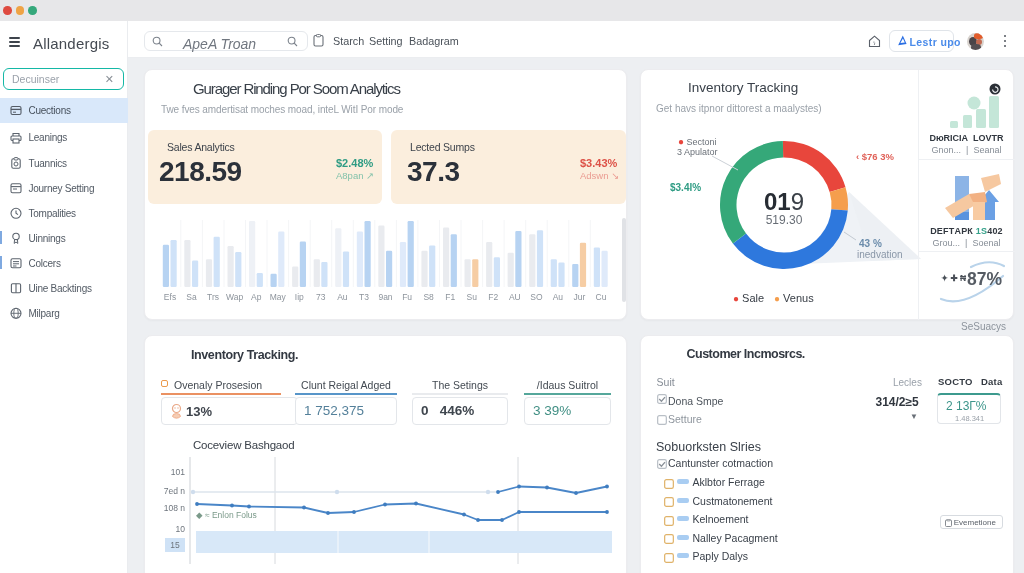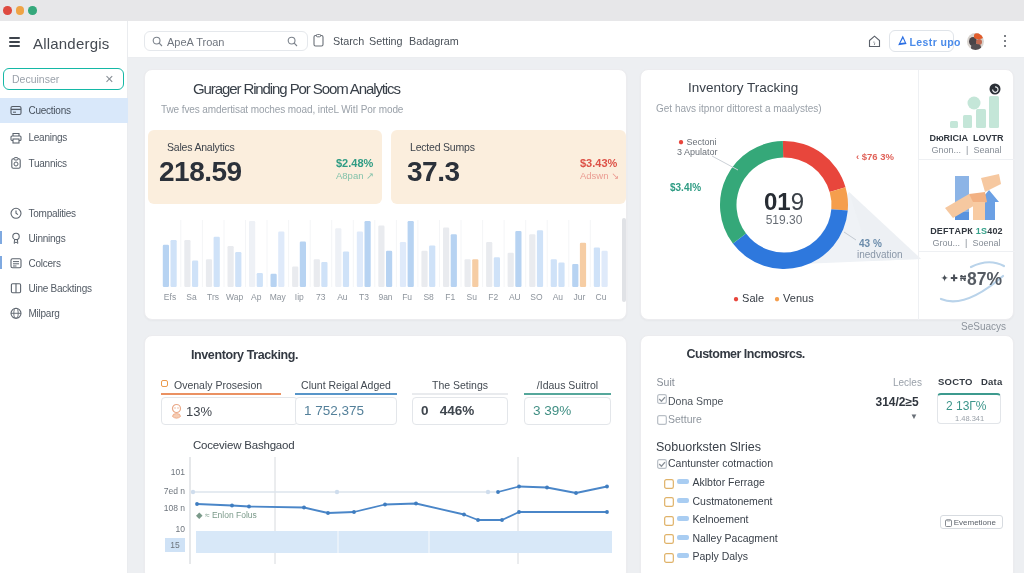--- a/index.html
+++ b/index.html
@@ -80,20 +80,30 @@
 <div class="nav-item" style="top:129.8px;">
       <span class="ic">
         <svg width="12" height="13" viewBox="0 0 12 13">
           <rect x="1.8" y="1.8" width="8.4" height="9.5" rx="1.5" fill="none" stroke="#5c646e" stroke-width="1.1"></rect>
           <rect x="4" y="0.6" width="4" height="2.4" rx="1" fill="#fff" stroke="#5c646e" stroke-width="1"></rect>
           <circle cx="6" cy="7" r="2" fill="none" stroke="#5c646e" stroke-width="1"></circle>
         </svg>
       </span>
       <span class="tx" style="color:#525a64">Tuannics</span>
     </div>
+<div class="nav-item" style="top:155px;">
+      <span class="ic">
+        <svg width="12" height="13" viewBox="0 0 12 13">
+          <rect x="1" y="1.8" width="10" height="9" rx="1.5" fill="none" stroke="#5c646e" stroke-width="1.1"></rect>
+          <line x1="1" y1="4.6" x2="11" y2="4.6" stroke="#5c646e" stroke-width="1.1"></line>
+          <line x1="3" y1="7" x2="7" y2="7" stroke="#5c646e" stroke-width="1"></line>
+        </svg>
+      </span>
+      <span class="tx" style="color:#525a64">Journey Setting</span>
+    </div>
 <div class="nav-item" style="top:180px;">
       <span class="ic">
         <svg width="12" height="13" viewBox="0 0 12 13">
           <circle cx="6" cy="6.3" r="5" fill="none" stroke="#5c646e" stroke-width="1.1"></circle>
           <path d="M6 3.6 V6.3 L8 7.6" fill="none" stroke="#5c646e" stroke-width="1.1"></path>
         </svg>
       </span>
       <span class="tx" style="color:#525a64">Tompalities</span>
     </div>
 <div class="nav-bar" style="top:210px;"></div>
@@ -138,21 +148,21 @@
       <span class="tx" style="color:#525a64">Milparg</span>
     </div>
 </div>
 
 <div class="abs" id="navbar">
   <div id="topsearch">
     <svg style="position:absolute;left:7px;top:4px" width="11" height="11" viewBox="0 0 11 11">
         <circle cx="4.6" cy="4.6" r="3.4" fill="none" stroke="#7b828b" stroke-width="1.1"></circle>
         <line x1="7.2" y1="7.2" x2="10" y2="10" stroke="#7b828b" stroke-width="1.1"></line>
       </svg>
-    <span style="position:absolute;left:22px;top:4px;font-size:11px;color:#70767f;">ApeA Troan</span>
+    <span style="position:absolute;left:38px;top:4px;font-size:14px;color:#70767f;font-style:italic;">ApeA Troan</span>
     <svg style="position:absolute;right:9px;top:4px" width="11" height="11" viewBox="0 0 11 11">
         <circle cx="4.6" cy="4.6" r="3.4" fill="none" stroke="#7b828b" stroke-width="1.1"></circle>
         <line x1="7.2" y1="7.2" x2="10" y2="10" stroke="#7b828b" stroke-width="1.1"></line>
       </svg>
   </div>
   <svg style="position:absolute;left:185px;top:13px" width="11" height="13" viewBox="0 0 11 13">
       <rect x="1" y="1.5" width="9" height="10.5" rx="1.5" fill="none" stroke="#6a7078" stroke-width="1.1"></rect>
       <rect x="3.4" y="0.4" width="4.2" height="2.4" rx="1" fill="#fff" stroke="#6a7078" stroke-width="1"></rect>
     </svg>
   <span class="navlink" style="left:205px;">Starch</span>
@@ -342,21 +352,21 @@
   <div class="ctitle" style="left:14px;top:12px;font-size:12.5px;font-weight:700;letter-spacing:-0.4px;color:#333942;">Inventory Tracking.</div>
   <div style="position:absolute;left:16px;top:44px;width:7px;height:7px;border:1.4px solid #ec9a4d;border-radius:2px;"></div>
 <div style="position:absolute;left:29px;top:43px;font-size:10.5px;color:#434a52;">Ovenaly Prosesion</div>
 <div style="position:absolute;left:16.0px;top:56.5px;width:120.0px;height:2px;background:#ea9162;"></div>
 <div style="position:absolute;left:150.0px;top:43px;width:102.0px;text-align:center;font-size:10.5px;color:#434a52;">Clunt Reigal Adged</div>
 <div style="position:absolute;left:150.0px;top:56.5px;width:102.0px;height:2px;background:#5795c9;"></div>
 <div style="position:absolute;left:267.0px;top:43px;width:96.0px;text-align:center;font-size:10.5px;color:#434a52;">The Setings</div>
 <div style="position:absolute;left:267.0px;top:56.5px;width:96.0px;height:2px;background:#e9ebee;"></div>
 <div style="position:absolute;left:379.0px;top:43px;width:87.0px;text-align:center;font-size:10.5px;color:#434a52;">/Idaus Suitrol</div>
 <div style="position:absolute;left:379.0px;top:56.5px;width:87.0px;height:2px;background:#55a79b;"></div>
-<div style="position:absolute;left:16.0px;top:61px;width:137px;height:27.5px;border:1px solid #e3e6ea;border-radius:4px;background:#fff;">
+<div style="position:absolute;left:16.0px;top:61px;width:137px;height:27.5px;border:1px solid #e3e6ea;border-radius:4px;background:#fff;font-weight:bold;">
       <svg style="position:absolute;left:8px;top:5px" width="13" height="17" viewBox="0 0 13 17">
         <circle cx="6.5" cy="5.5" r="4" fill="none" stroke="#e9a887" stroke-width="1.2"></circle>
         <circle cx="5" cy="5" r="0.7" fill="#e9a887"></circle>
         <circle cx="8" cy="5" r="0.7" fill="#e9a887"></circle>
         <path d="M2.5 13.5 Q2.5 10.5 6.5 10.5 Q10.5 10.5 10.5 13.5 Q8.5 15.2 6.5 15.2 Q4.5 15.2 2.5 13.5 Z" fill="#f5cdb4" stroke="#eda37f" stroke-width="0.8"></path>
       </svg>
       <span style="position:absolute;left:24px;top:5.5px;font-size:13px;color:#3f454d;">13%</span>
     </div>
 <div style="position:absolute;left:150.0px;top:61px;width:102.0px;height:27.5px;border:1px solid #e3e6ea;border-radius:4px;background:#fff;">
       <span style="position:absolute;left:8px;top:5px;font-size:13.5px;color:#54809a;">1 752,375</span>

